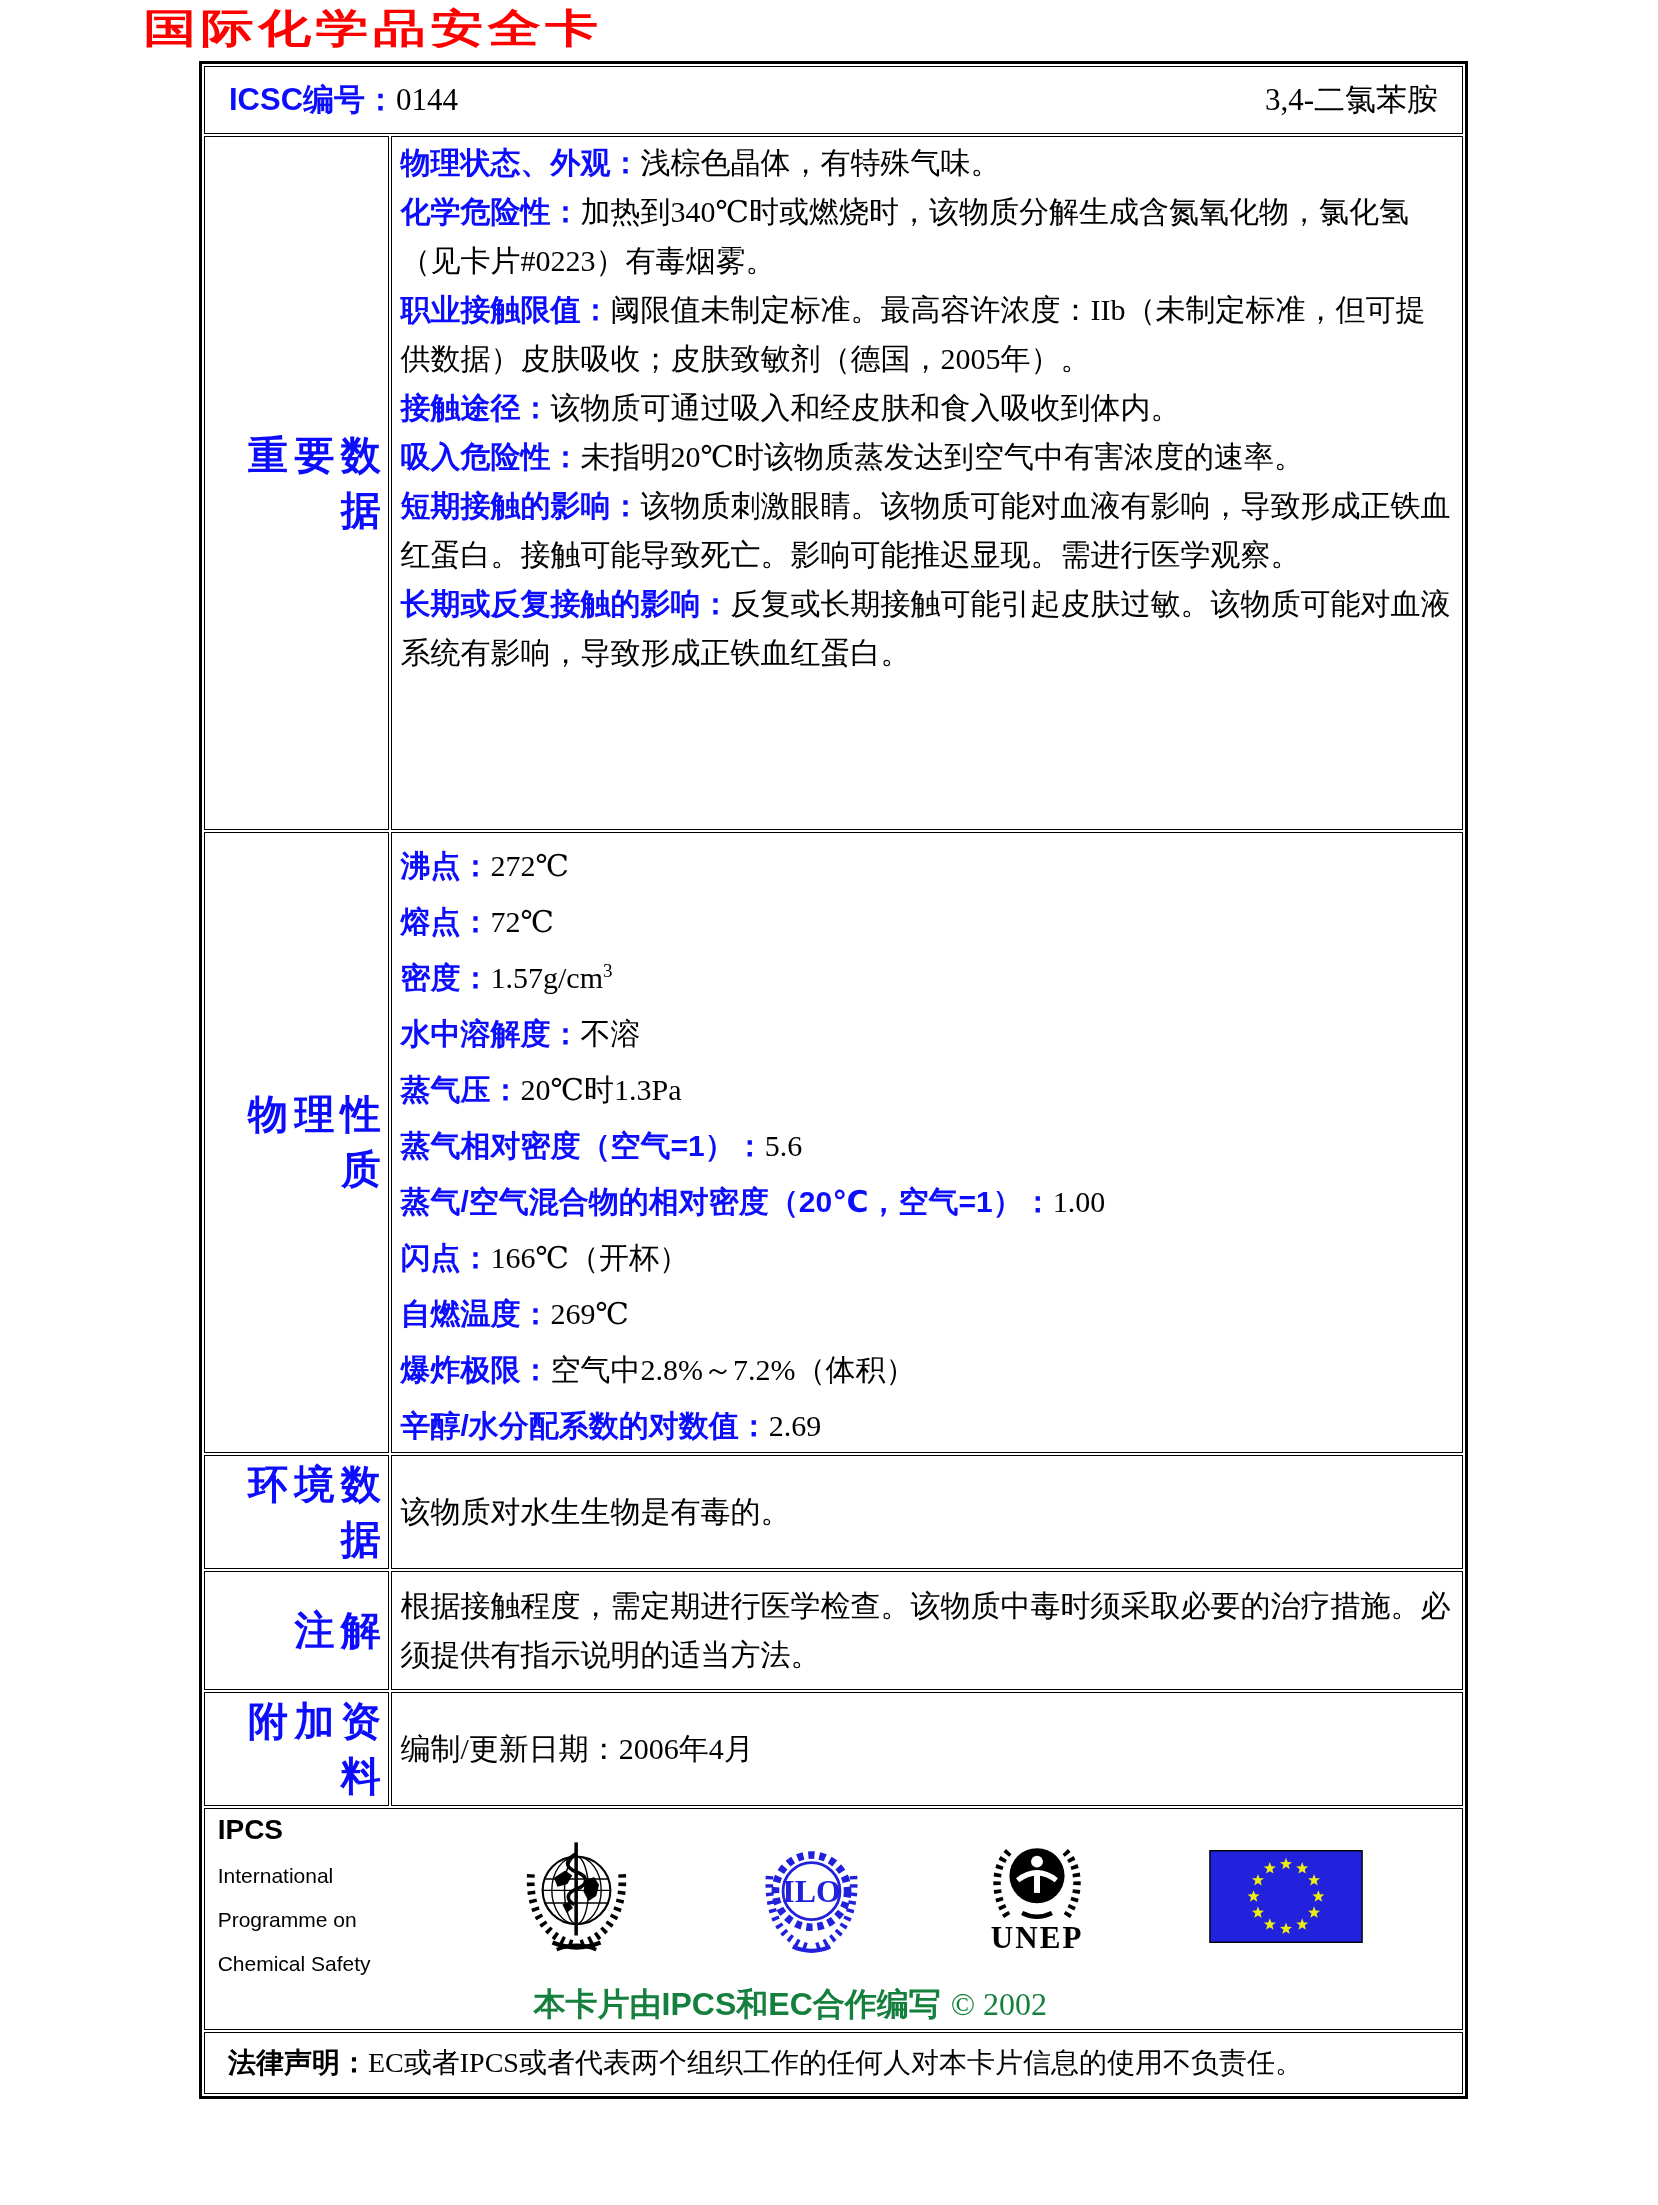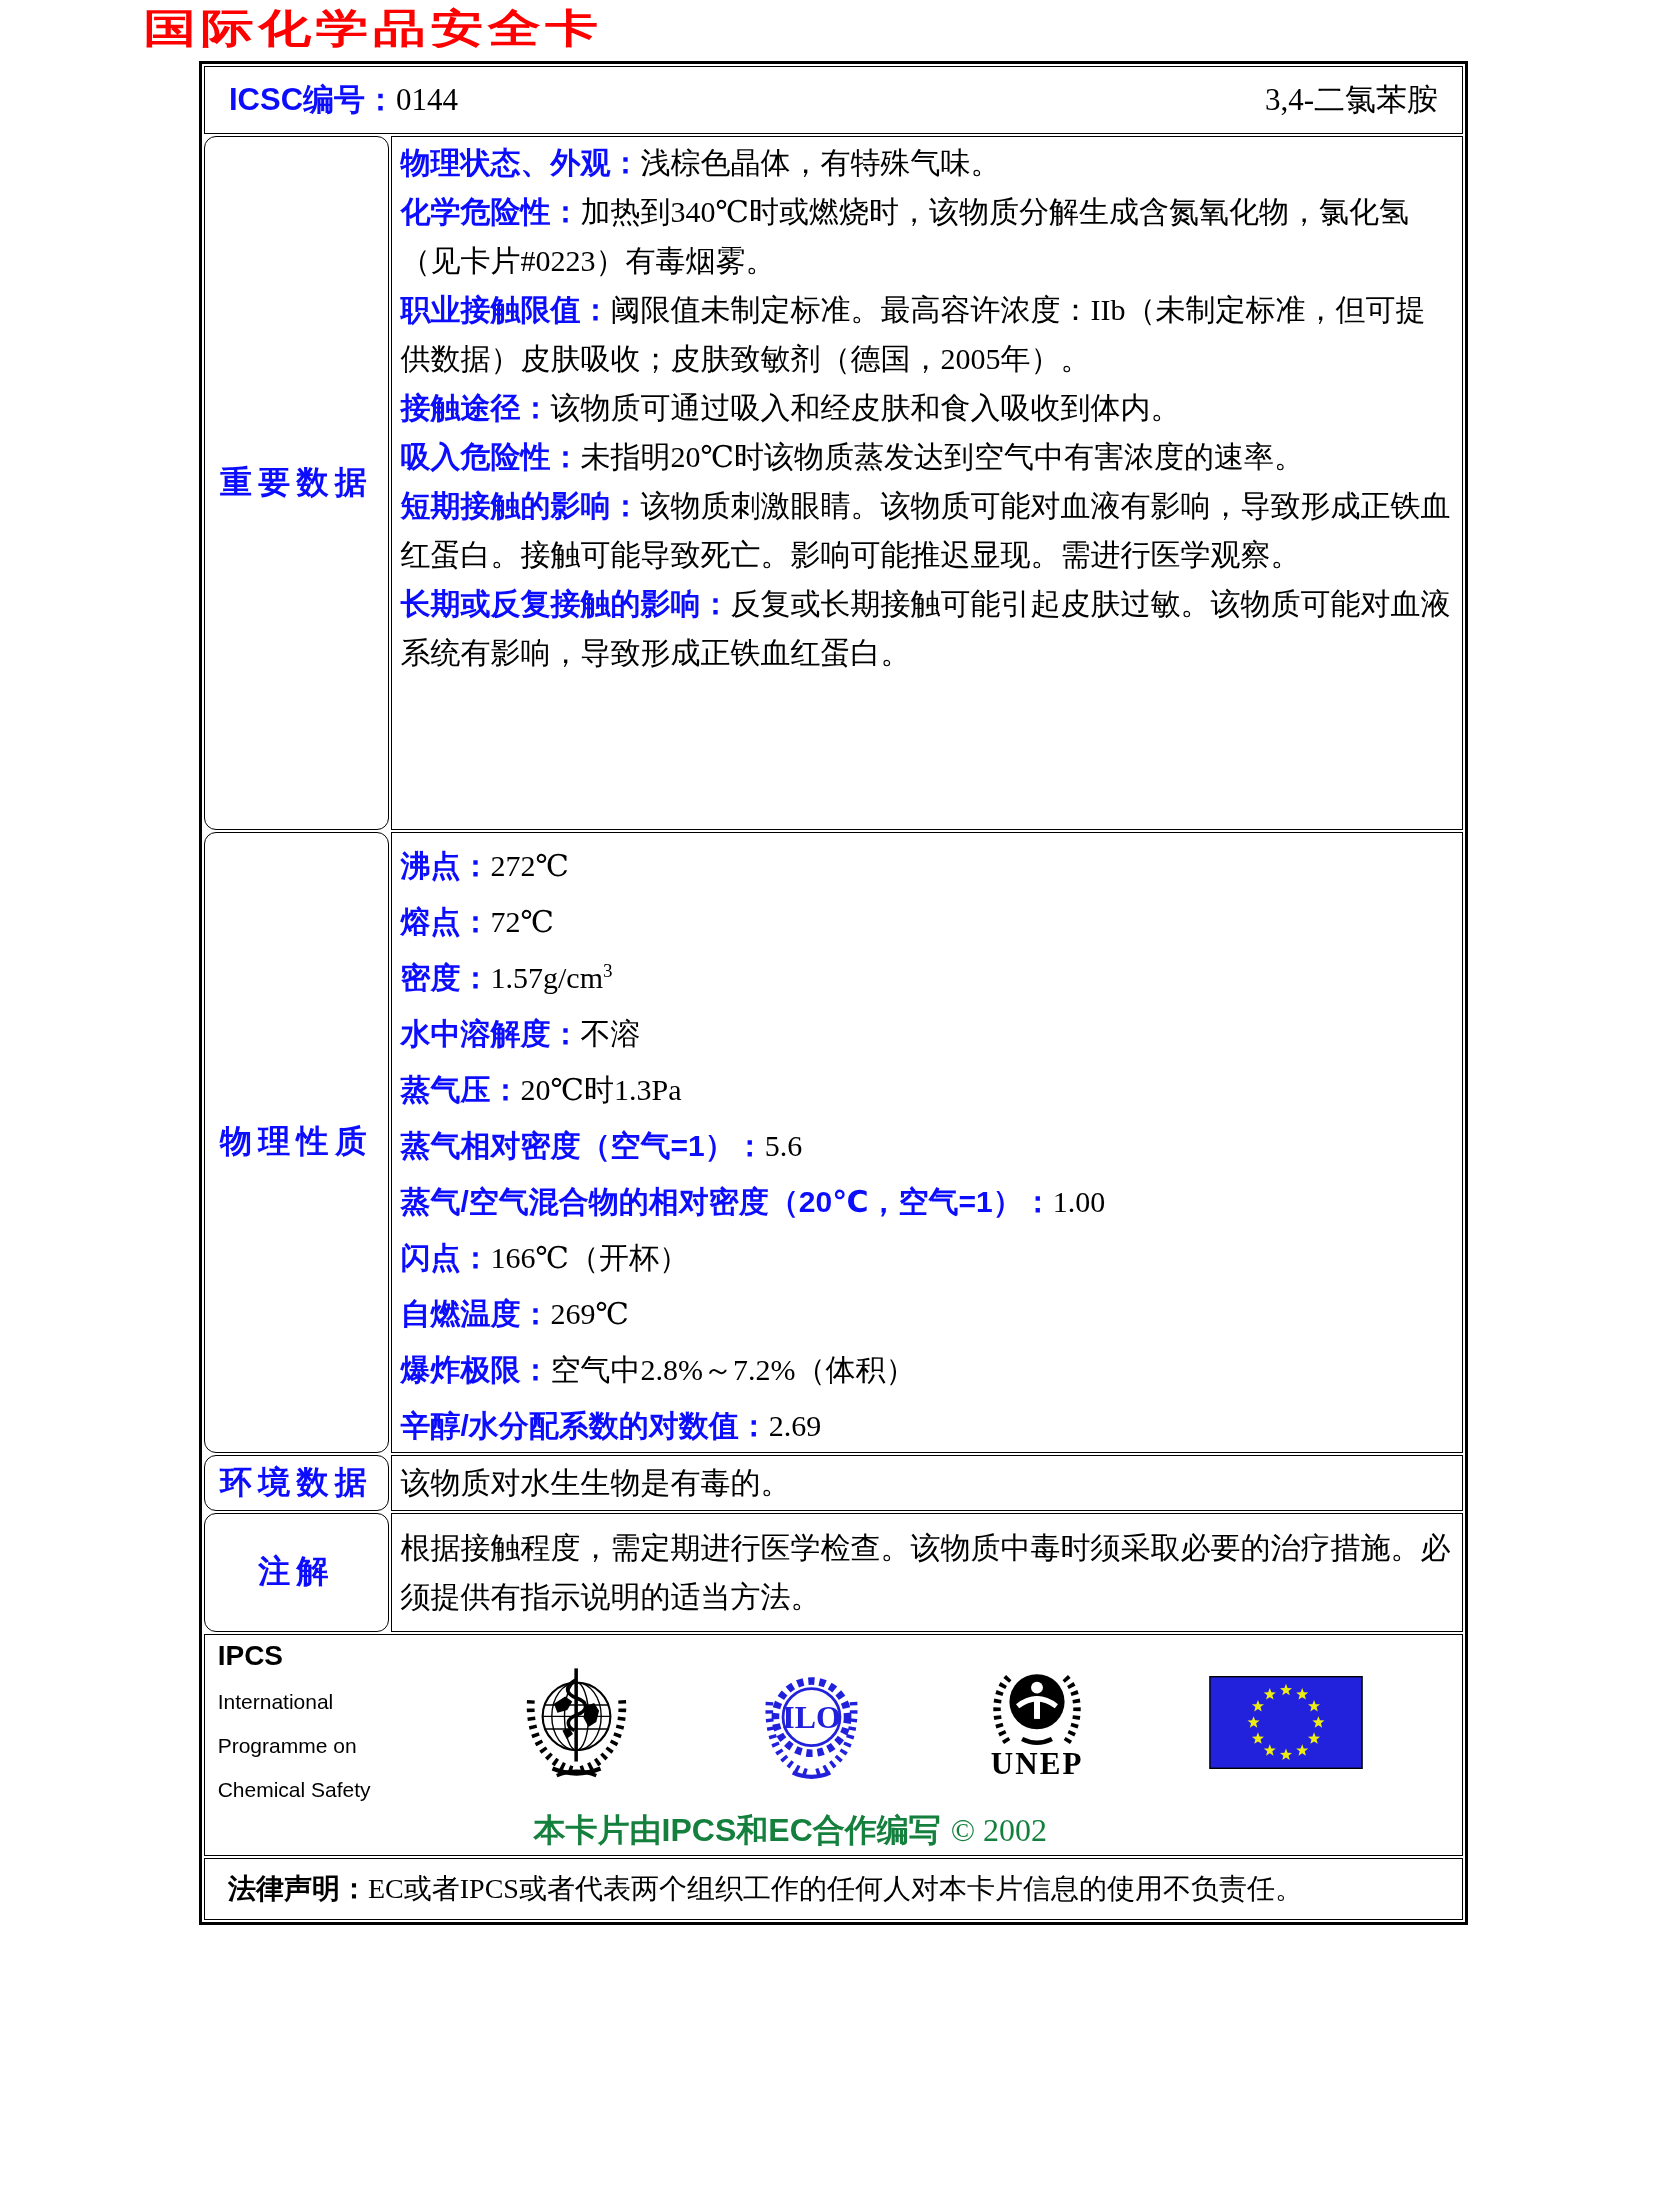--- a/index.html
+++ b/index.html
@@ -8,23 +8,23 @@
   .page-title{position:absolute;top:1.4px;left:199px;width:1269px;}
   .page-title .title-text{display:inline-block;font-family:"Liberation Serif","DejaVu Serif",serif;
         font-weight:bold;color:#FE0000;font-size:40px;letter-spacing:3.5px;transform:scaleX(1.32);}
   table.card{position:absolute;left:199px;top:61px;width:1269px;
         border:3.5px solid #000;border-collapse:separate;border-spacing:2.8px;table-layout:fixed;background:#fff;}
   td{border:1.4px solid #000;background:#fff;overflow:hidden;}
   .hdr-cell{height:66px;vertical-align:middle;padding:0 24px;}
   .hdr-flex{display:flex;justify-content:space-between;align-items:baseline;font-size:31px;}
   .lbl{color:#0D0DFE;font-family:"Liberation Sans","DejaVu Sans",sans-serif;font-weight:bold;}
   .txt{font-family:"Liberation Serif","DejaVu Serif",serif;color:#000;}
-  .rowlabel{width:185px;vertical-align:middle;text-align:center;
+  .rowlabel{width:185px;vertical-align:middle;text-align:right;
         color:#0D0DFE;font-family:"Liberation Sans","DejaVu Sans",sans-serif;font-weight:bold;
-        font-size:32px;letter-spacing:6.3px;border-radius:12px;}
+        font-size:40px;letter-spacing:6.3px;}
   .content{vertical-align:top;padding:1.4px 8.5px;font-size:30px;line-height:49px;}
   .content .item{text-align:left;}
   .content sup{font-size:19px;}
   .mid{vertical-align:middle;}
   .row-important{height:694px;}
   .row-physical{height:563px;}
   .row-env{height:56px;}
   .row-notes{height:119px;}
   .row-addl{height:61px;}
   .row-logos{height:145px;}
@@ -170,20 +170,28 @@
 
     <tr class="row-notes">
       <td class="rowlabel">
         <span>注解</span>
       </td>
       <td class="content mid">
         <span class="txt">根据接触程度，需定期进行医学检查。该物质中毒时须采取必要的治疗措施。必须提供有指示说明的适当方法。</span>
       </td>
     </tr>
 
+    <tr class="row-addl">
+      <td class="rowlabel">
+        <span>附加资料</span>
+      </td>
+      <td class="content mid">
+        <span class="txt">编制/更新日期：</span><span class="txt">2006年4月</span>
+      </td>
+    </tr>
 
     <tr class="row-logos">
       <td class="logos-cell" colspan="2">
         <div class="logos-flex">
           <div class="ipcs-block">
             <div class="ipcs-acronym">IPCS</div>
             <div class="ipcs-line">International</div>
             <div class="ipcs-line">Programme on</div>
             <div class="ipcs-line">Chemical Safety</div>
           </div>

